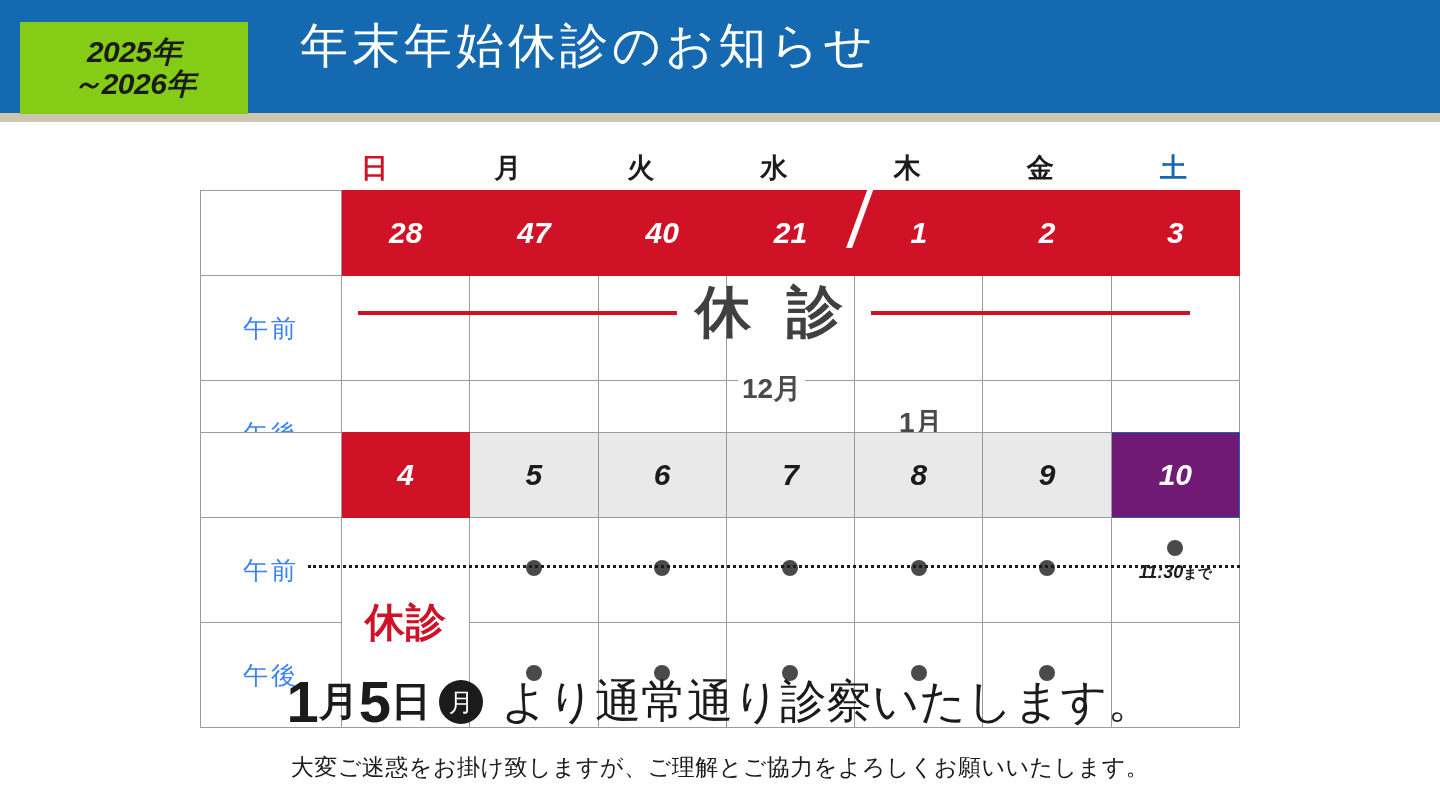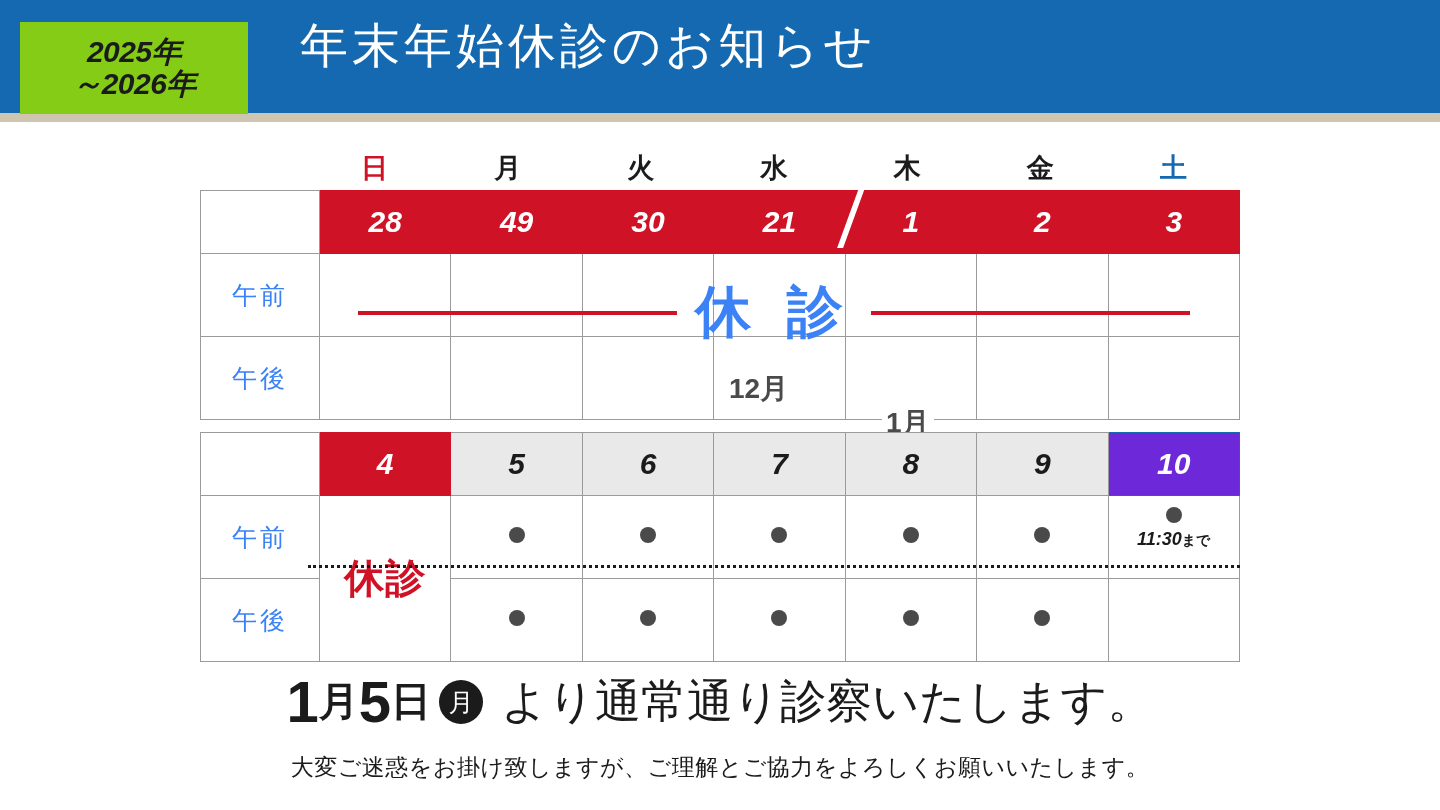--- a/index.html
+++ b/index.html
@@ -92,35 +92,35 @@
     left: 200px;
     width: 1040px;
     border-collapse: collapse;
     table-layout: fixed;
   }
   .cal1 { top: 190px; }
   .cal2 { top: 432px; }
 
   .cal td {
     border: 1px solid #9b9b9b;
-    padding: 5px;
+    padding: 16px;
     text-align: center;
     vertical-align: middle;
   }
   .col-label { width: 108px; }
 
   .hdr {
     height: 52px;
     font-size: 30px;
     font-style: italic;
     font-weight: bold;
   }
   .hdr.red { background: #cf1225; color: #ffffff; border-color: #cf1225; }
   .hdr.gray { background: #e9e9e9; color: #1b1b1b; }
-  .hdr.blue { background: #6d28d9; color: #ffffff; border-color: #1469b0; }
+  .hdr.blue { background: #701a75; color: #ffffff; border-color: #1469b0; }
   .hdr.white { background: #ffffff; }
 
   .rowlabel {
     font-size: 25px;
     color: #3b82f6;
     letter-spacing: 3px;
   }
   .body-cell { height: 72px; background: #ffffff; }
 
   
@@ -150,31 +150,31 @@
   }
   .kyushin-band .line {
     height: 4px;
     background: #cf1225;
     flex: 1 1 auto;
   }
   .kyushin-band .line.left { margin-right: 18px; margin-left: 50px; }
   .kyushin-band .line.right { margin-left: 18px; margin-right: 50px; }
   .kyushin-band .txt {
     font-size: 56px;
-    color: #3b82f6;
+    color: #404040;
     font-weight: bold;
     letter-spacing: 10px;
     white-space: nowrap;
   }
 
   
   .month-tags {
     position: absolute;
     top: 370px;
-    left: 200px;
+    left: 213px;
     width: 1040px;
     height: 40px;
     pointer-events: none;
   }
   .month-tag {
     position: absolute;
     font-size: 28px;
     font-weight: bold;
     color: #4a4a4a;
     background: #ffffff;
@@ -298,22 +298,22 @@
   <div class="wd">木</div>
   <div class="wd">金</div>
   <div class="wd sat">土</div>
 </div>
 
 <table class="cal cal1">
   <tbody>
       <tr>
     <td class="col-label hdr white"></td>
     <td class="hdr red">28</td>
-    <td class="hdr red">49</td>
-    <td class="hdr red">30</td>
+    <td class="hdr red">47</td>
+    <td class="hdr red">40</td>
     <td class="hdr red slash-cell">21</td>
     <td class="hdr red">1</td>
     <td class="hdr red">2</td>
     <td class="hdr red">3</td>
   </tr>
   <tr>
     <td class="col-label body-cell rowlabel">午前</td>
     <td class="body-cell"></td>
     <td class="body-cell"></td>
     <td class="body-cell"></td>

